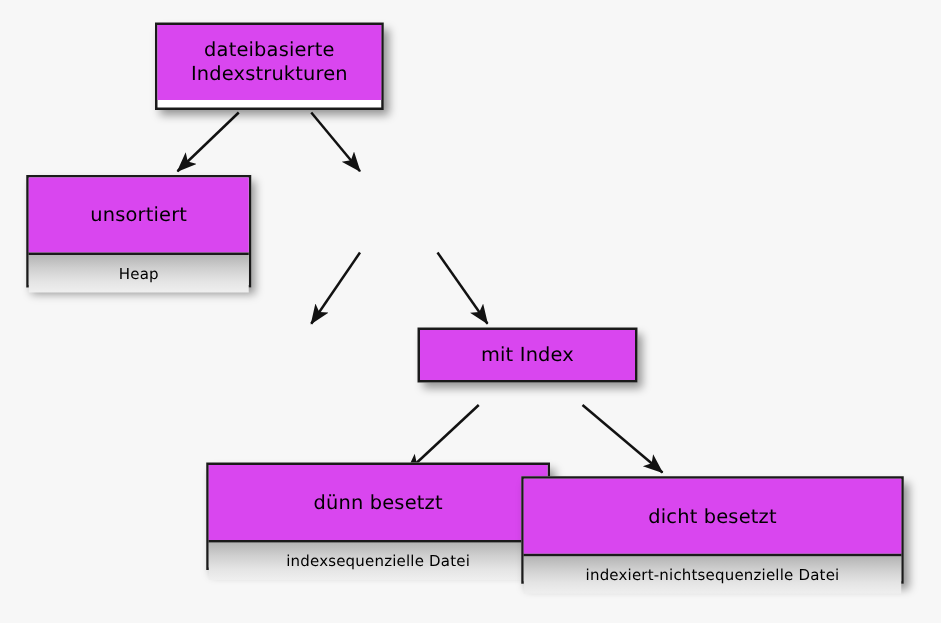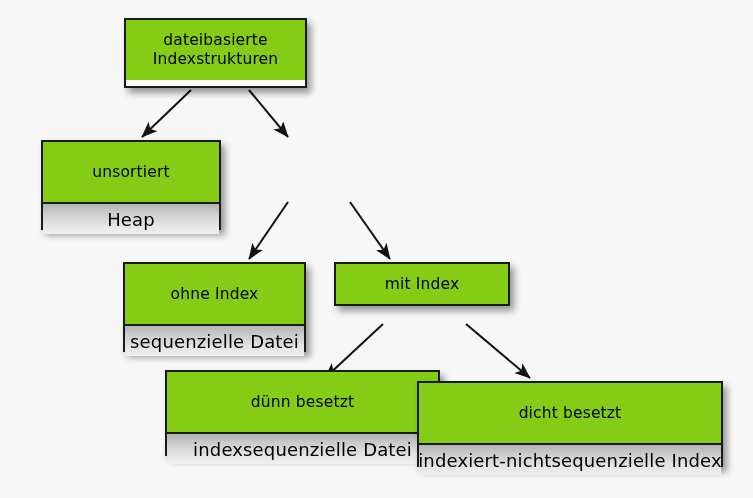--- a/index.html
+++ b/index.html
@@ -30,39 +30,39 @@
     box-shadow: 4px 5px 7px rgba(0,0,0,0.40);
     display: flex;
     flex-direction: column;
     z-index: 3;
   }
   .node .title {
     flex: 1 1 auto;
     display: flex;
     align-items: center;
     justify-content: center;
-    background: #84cc16;
+    background: #d946ef;
     color: #000000;
     font-size: 15.5px;
     letter-spacing: 0.15px;
     white-space: nowrap;
     padding: 0 8px;
   }
   .node.two-row .title {
     flex: 0 0 60px;
   }
   .node .sub {
     flex: 0 0 30px;
     display: flex;
     align-items: center;
     justify-content: center;
     border-top: 2px solid #1a1a1a;
     background: linear-gradient(to bottom, #b4b4b4 0%, #cfcfcf 35%, #e4e4e4 70%, #efefef 100%);
     color: #000000;
-    font-size: 18px;
+    font-size: 12px;
     letter-spacing: 0.15px;
     white-space: nowrap;
     padding: 0 8px;
   }
   .node .title.multiline {
     flex-direction: column;
     line-height: 1.25;
   }
   
   #edges {
@@ -100,38 +100,34 @@
       </g>
   </svg>
 
   <div class="node two-row" style="left:124px; top:18px; width:183px; height:70px;">
     <div class="title multiline">
       <span>dateibasierte</span>
       <span>Indexstrukturen</span>
     </div>
   </div>
 
-  <div class="node two-row" style="left:21px; top:140px; width:180px; height:90px;margin-left:20px;">
+  <div class="node two-row" style="left:21px; top:140px; width:180px; height:90px;">
     <div class="title">unsortiert</div>
     <div class="sub">Heap</div>
   </div>
 
 
-  <div class="node two-row" style="left:123px; top:262px; width:183px; height:90px;">
-    <div class="title">ohne Index</div>
-    <div class="sub">sequenzielle Datei</div>
-  </div>
 
   <div class="node" style="left:334px; top:262px; width:176px; height:44px;">
     <div class="title">mit Index</div>
   </div>
 
   <div class="node two-row" style="left:165px; top:370px; width:275px; height:86px;">
     <div class="title">dünn besetzt</div>
     <div class="sub">indexsequenzielle Datei</div>
   </div>
 
   <div class="node two-row" style="left:417px; top:381px; width:306px; height:86px;">
     <div class="title">dicht besetzt</div>
-    <div class="sub">indexiert-nichtsequenzielle Index</div>
+    <div class="sub">indexiert-nichtsequenzielle Datei</div>
   </div>
 
 </div>
 
 </body></html>

